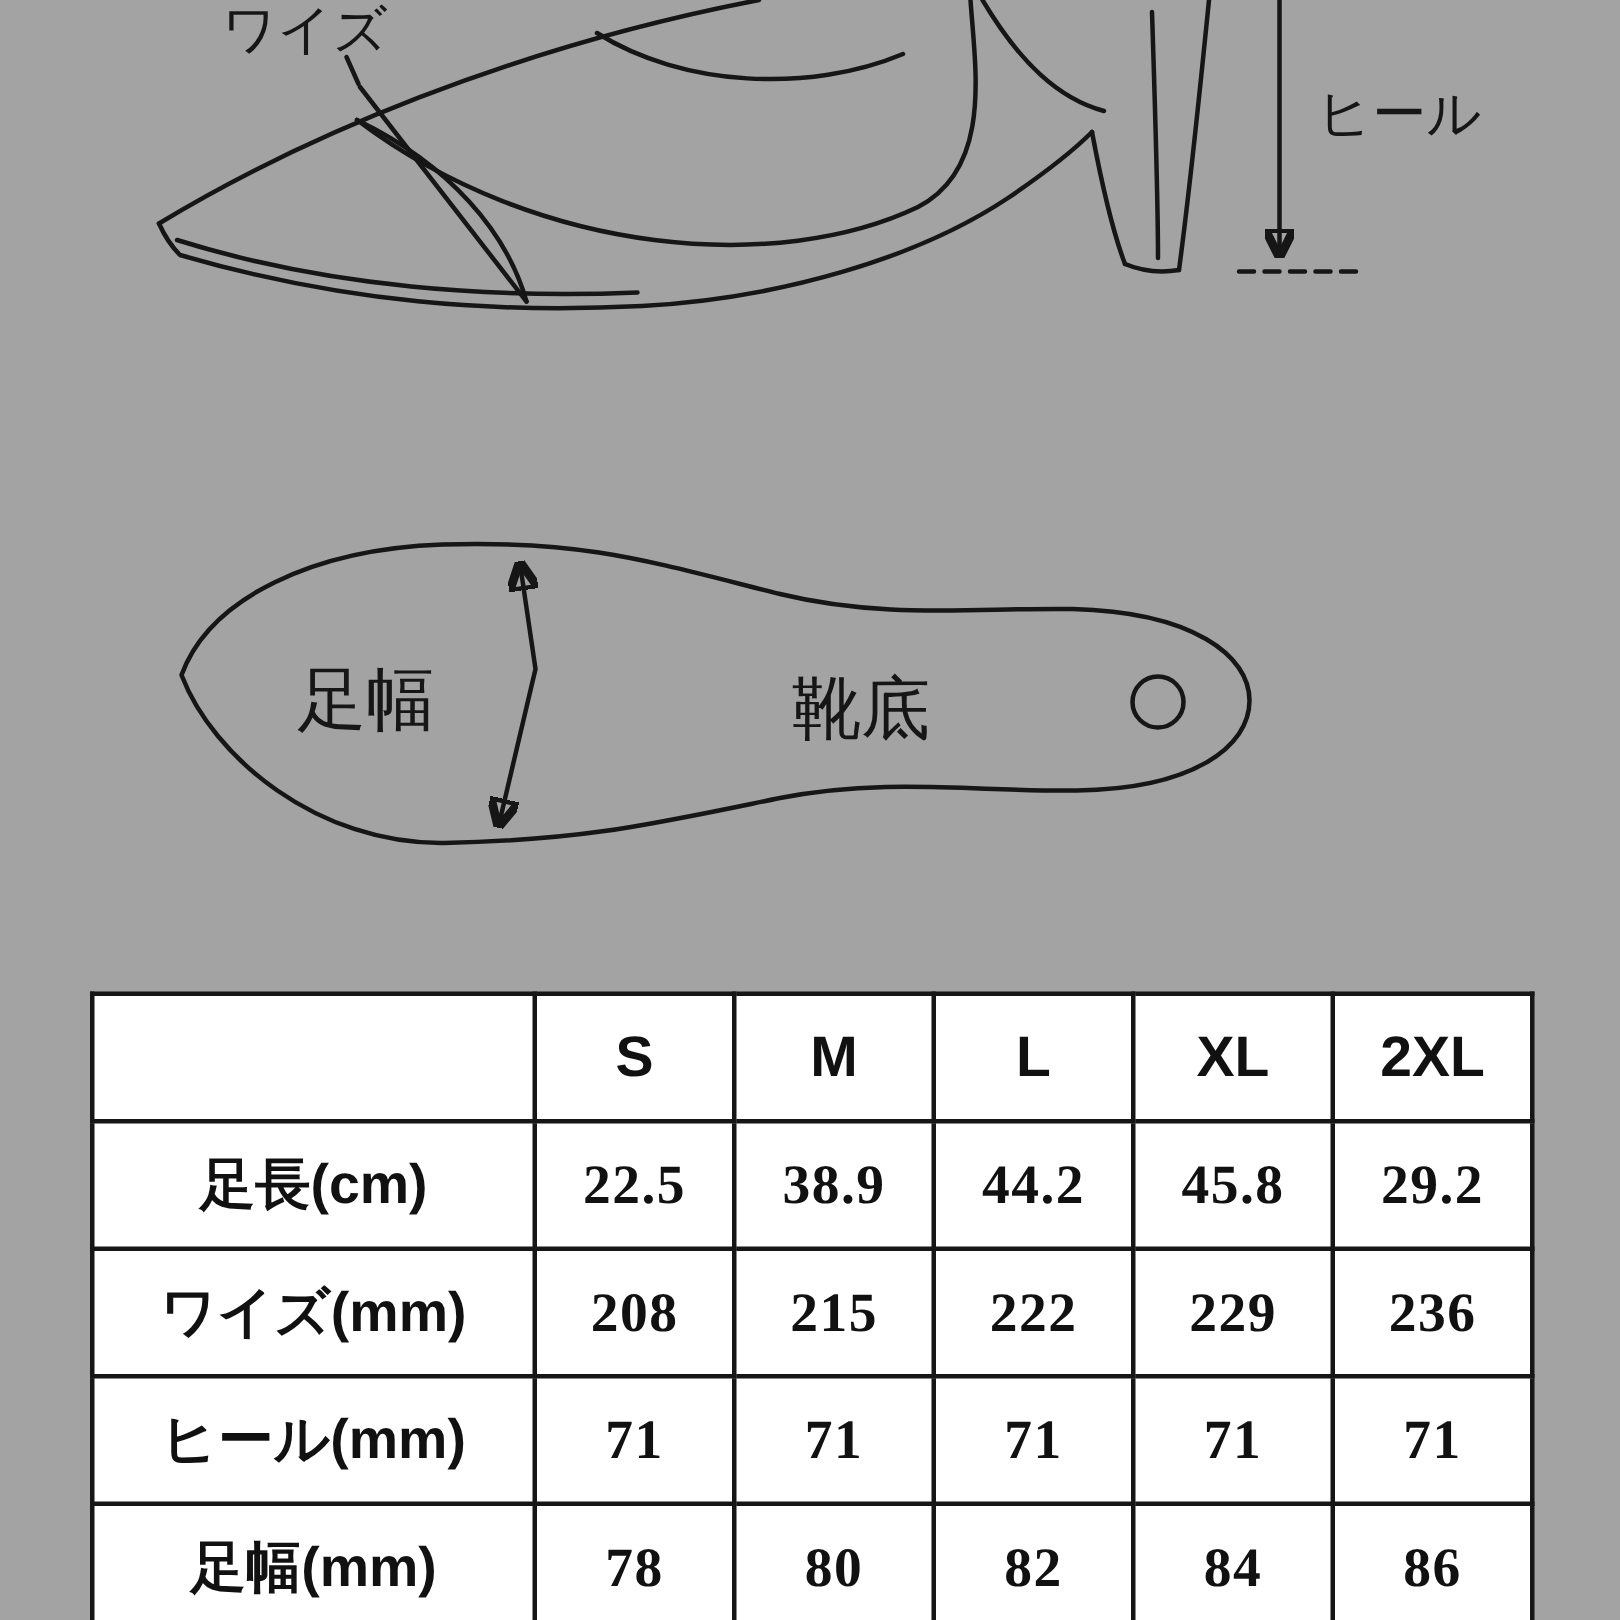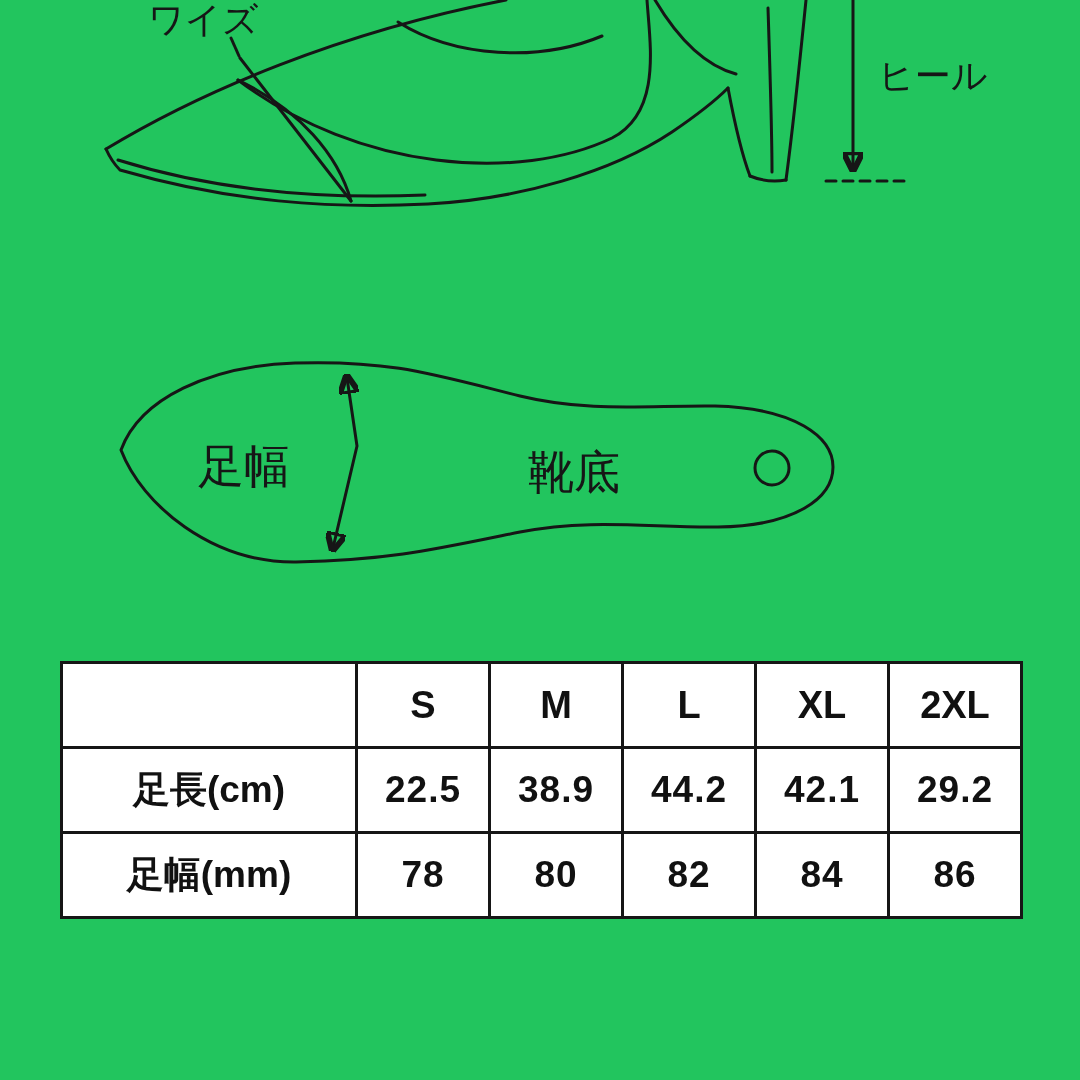--- a/index.html
+++ b/index.html
@@ -1,18 +1,18 @@
 <!DOCTYPE html>
 <html><head>
 <meta charset="utf-8">
 <style>
   * { margin:0; padding:0; box-sizing:border-box; }
   html,body { width:1080px; height:1080px; overflow:hidden; background:#ffffff;
               font-family:"Liberation Sans", sans-serif; }
-  .page { position:relative; width:1080px; height:1080px; background:#22c55e; }
+  .page { position:relative; width:1080px; height:1080px; background:#a3a3a3; }
 
   svg.diagrams { position:absolute; left:0; top:0; width:1080px; height:660px; }
   svg.diagrams path, svg.diagrams line, svg.diagrams circle {
     fill:none; stroke:#161616; stroke-width:3; stroke-linecap:round; stroke-linejoin:round;
   }
   svg.diagrams text { fill:#161616; stroke:none; font-family:"Liberation Sans", sans-serif; }
   .lbl-small { font-size:36px; }
   .lbl-big   { font-size:46px; }
 
   table.size-table {
@@ -22,21 +22,21 @@
   }
   table.size-table th, table.size-table td {
     border:3px solid #161616; background:#fff; color:#111;
     text-align:center; vertical-align:middle;
     font-weight:bold; height:85px; padding:0;
   }
   table.size-table col.c-label { width:295px; }
   table.size-table col.c-size  { width:133px; }
   .hdr  { font-size:38px; }
   .rlab { font-size:37px; }
-  .val  { font-size:37px; letter-spacing:1px; }
+  .val  { font-size:37px; letter-spacing:1px;font-family:Liberation Serif, serif; }
 </style>
 </head>
 <body>
 
 <div class="page">
 
   <svg class="diagrams" viewBox="0 0 1080 660">
     <defs>
       <marker id="arrow" viewBox="0 0 10 10" refX="8" refY="5" markerWidth="6.5" markerHeight="6.5" orient="auto-start-reverse">
         <path d="M 0 0 L 10 5 L 0 10 z" fill="#161616" stroke="none"></path>
@@ -110,22 +110,38 @@
       <th class="hdr">M</th>
       <th class="hdr">L</th>
       <th class="hdr">XL</th>
       <th class="hdr">2XL</th>
     </tr>
     <tr>
       <th class="rlab">足長(cm)</th>
       <td class="val">22.5</td>
       <td class="val">38.9</td>
       <td class="val">44.2</td>
-      <td class="val">42.1</td>
+      <td class="val">45.8</td>
       <td class="val">29.2</td>
+    </tr>
+    <tr>
+      <th class="rlab">ワイズ(mm)</th>
+      <td class="val">208</td>
+      <td class="val">215</td>
+      <td class="val">222</td>
+      <td class="val">229</td>
+      <td class="val">236</td>
+    </tr>
+    <tr>
+      <th class="rlab">ヒール(mm)</th>
+      <td class="val">71</td>
+      <td class="val">71</td>
+      <td class="val">71</td>
+      <td class="val">71</td>
+      <td class="val">71</td>
     </tr>
     <tr>
       <th class="rlab">足幅(mm)</th>
       <td class="val">78</td>
       <td class="val">80</td>
       <td class="val">82</td>
       <td class="val">84</td>
       <td class="val">86</td>
     </tr>
   </tbody>

